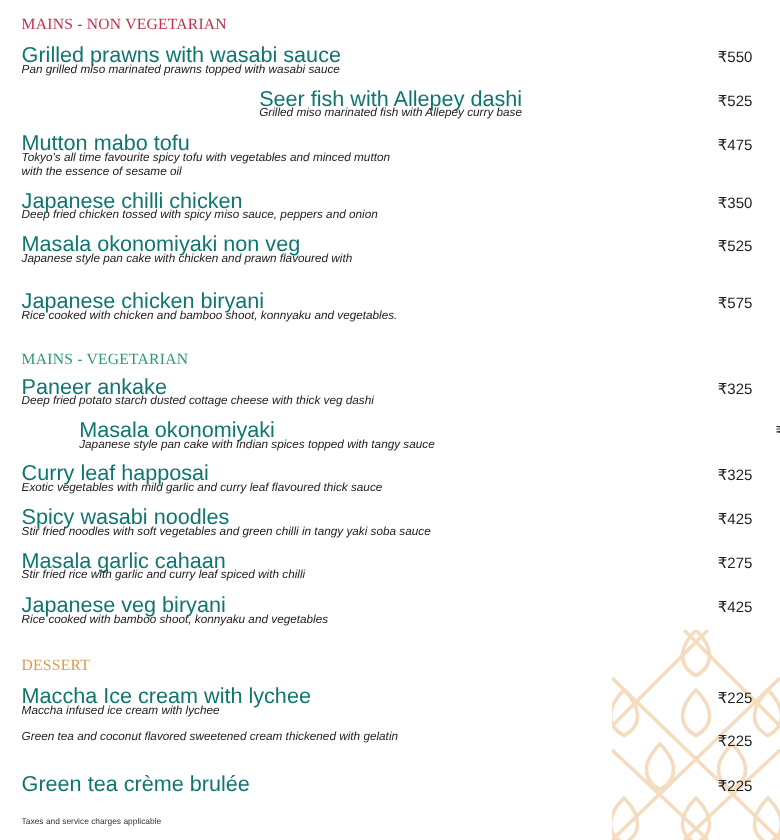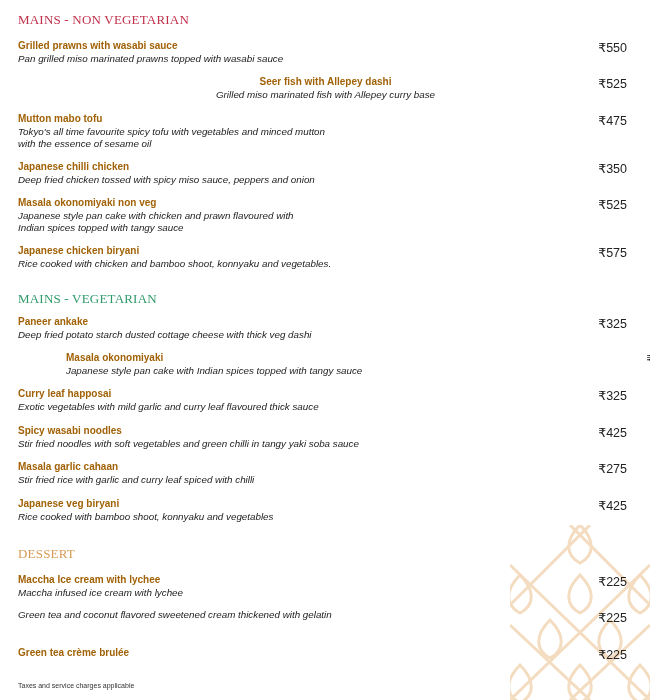--- a/index.html
+++ b/index.html
@@ -13,21 +13,21 @@
     position: absolute; right: 0; bottom: 0; width: 140px; height: 175px;
     z-index: 0; pointer-events: none;
   }
   .menu { position: absolute; left: 0; top: 0; width: 650px; z-index: 1; }
   .section-title {
     position: absolute; left: 18px;
     font-family: "Liberation Serif", "DejaVu Serif", serif;
     font-size: 13px; letter-spacing: 0.2px;
   }
   .item { position: absolute; left: 18px; width: 615px; }
-  .item-name { font-weight: bold; font-size: 10px; line-height: 14px; color: #a16207; }
+  .item-name { font-weight: normal; font-size: 18px; line-height: 14px; color: #0f766e; }
   .item-desc { font-style: italic; font-size: 9.8px; line-height: 11.5px; color: #222; }
   .item-price {
     position: absolute; right: 6px; top: 1px; font-size: 12.5px; color: #222;
   }
   .footer { position: absolute; left: 18px; top: 682px; font-size: 7px; color: #333; }
 </style>
 </head>
 <body>
 
 <svg class="pattern" viewBox="0 0 140 175" xmlns="http://www.w3.org/2000/svg">
@@ -66,21 +66,20 @@
     <div class="item-price">₹475</div>
   </div>
   <div class="item" style="top:160px;">
     <div class="item-name">Japanese chilli chicken</div>
     <div class="item-desc">Deep fried chicken tossed with spicy miso sauce, peppers and onion</div>
     <div class="item-price">₹350</div>
   </div>
   <div class="item" style="top:196px;">
     <div class="item-name">Masala okonomiyaki non veg</div>
     <div class="item-desc">Japanese style pan cake with chicken and prawn flavoured with</div>
-    <div class="item-desc">Indian spices topped with tangy sauce</div>
     <div class="item-price">₹525</div>
   </div>
   <div class="item" style="top:244px;">
     <div class="item-name">Japanese chicken biryani</div>
     <div class="item-desc">Rice cooked with chicken and bamboo shoot, konnyaku and vegetables.</div>
     <div class="item-price">₹575</div>
   </div>
 
   <div class="section-title" style="top:291px; color:#2e9a6a;">MAINS - VEGETARIAN</div>
 

